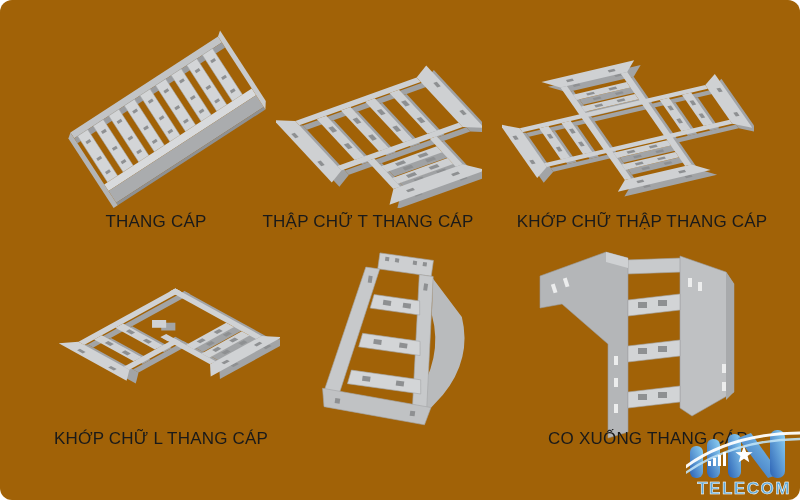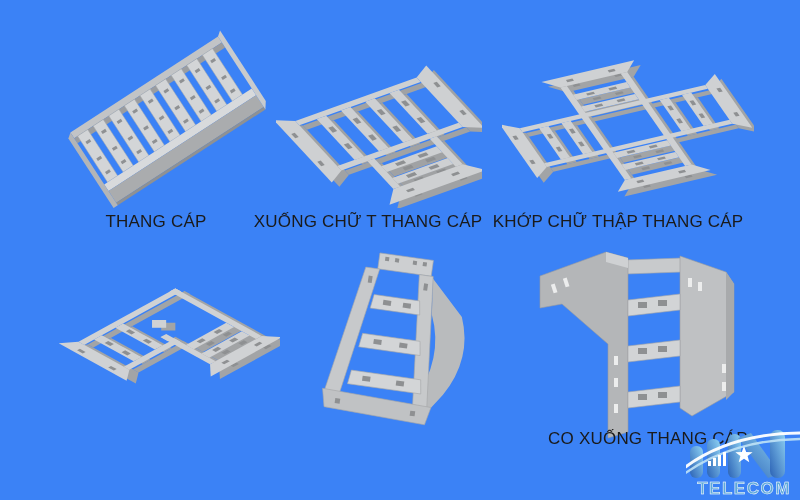--- a/index.html
+++ b/index.html
@@ -1,18 +1,18 @@
 <!DOCTYPE html>
 <html><head>
 <meta charset="utf-8">
 <style>
   html,body{margin:0;padding:0;background:#ffffff;}
   body{width:800px;height:500px;position:relative;overflow:hidden;
        font-family:"Liberation Sans", sans-serif;}
-  .canvas{position:absolute;inset:0;background:#3b82f6;}
+  .canvas{position:absolute;inset:0;background:#a16207;border-radius:12px;}
   .pimg{position:absolute;}
   .plabel{position:absolute;transform:translateX(-50%);
           font-size:17px;color:#1a1a1a;white-space:nowrap;letter-spacing:.2px;}
   .logo{position:absolute;left:686px;top:430px;width:116px;height:68px;z-index:5;}
 </style>
 </head>
 <body>
 
 <div class="canvas">
 
@@ -276,22 +276,23 @@
         <rect x="84" y="160" width="4" height="9"></rect>
         <rect x="158" y="34" width="4" height="9"></rect>
           <rect x="168" y="38" width="4" height="9"></rect>
         <rect x="192" y="120" width="4" height="9"></rect>
           <rect x="192" y="138" width="4" height="9"></rect>
       </g>
     </svg>
   </div>
 
   <div class="plabel" style="left:156px;top:212px;">THANG CÁP</div>
-  <div class="plabel" style="left:368px;top:212px;">XUỐNG CHỮ T THANG CÁP</div>
-  <div class="plabel" style="left:618px;top:212px;">KHỚP CHỮ THẬP THANG CÁP</div>
+  <div class="plabel" style="left:368px;top:212px;">THẬP CHỮ T THANG CÁP</div>
+  <div class="plabel" style="left:642px;top:212px;">KHỚP CHỮ THẬP THANG CÁP</div>
+  <div class="plabel" style="left:161px;top:429px;">KHỚP CHỮ L THANG CÁP</div>
   <div class="plabel" style="left:648px;top:429px;">CO XUỐNG THANG CÁP</div>
 
   <div class="logo">
     <svg width="116" height="68" viewBox="0 0 116 68">
       <defs>
         <linearGradient id="lgblue" x1="0" y1="1" x2="1" y2="0">
           <stop offset="0" stop-color="#2b62b5"></stop>
           <stop offset="1" stop-color="#8ed2f4"></stop>
         </linearGradient>
       </defs>

